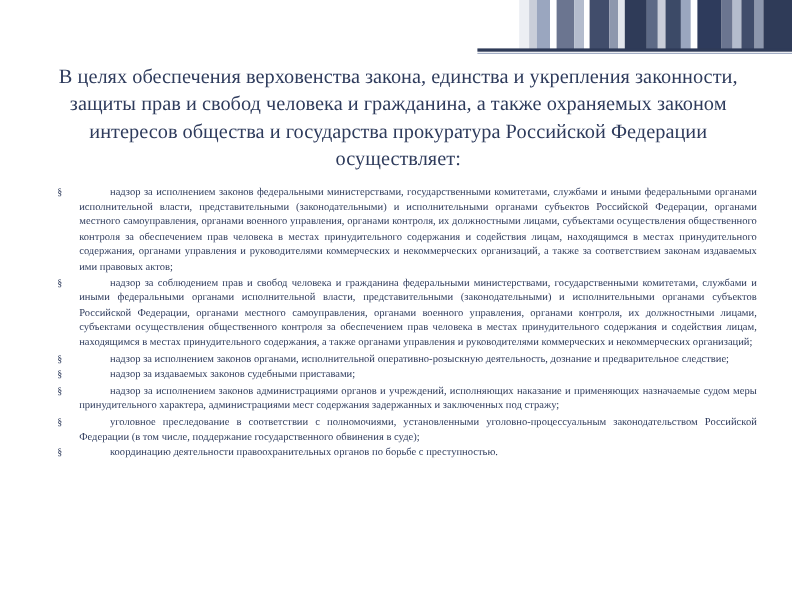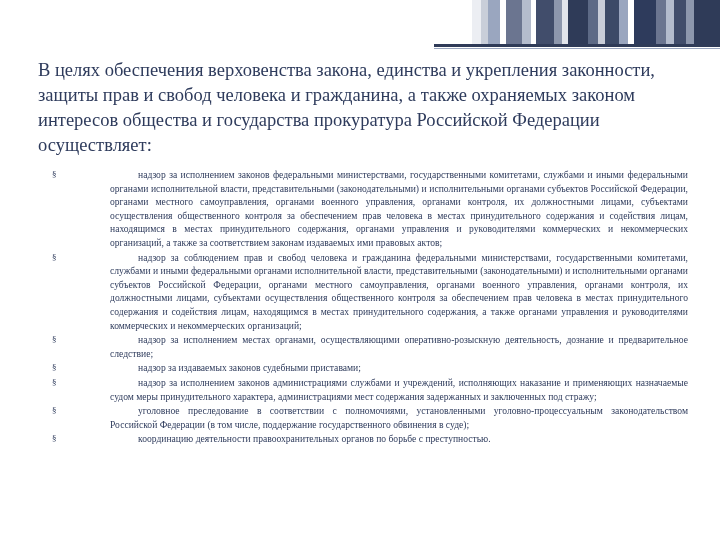--- a/index.html
+++ b/index.html
@@ -55,21 +55,21 @@
     top: 58px;
     left: 38px;
     width: 648px;
   }
   .title-block p {
     margin: 0;
     font-family: "Liberation Serif", serif;
     font-size: 18.5px;
     line-height: 25px;
     color: #2e3b5c;
-    text-align: left;
+    text-align: center;
   }
 
   .body-block {
     position: absolute;
     top: 168px;
     left: 38px;
     width: 650px;
   }
   ul.bullets {
     list-style: none;
@@ -90,21 +90,20 @@
     position: absolute;
     left: 14px;
     top: 0px;
     font-size: 9px;
     color: #2e3b5c;
     line-height: 13.6px;
   }
   .li-text {
     display: block;
     text-indent: 28px;
-    margin-left: 38px;
   }
 </style>
 </head>
 <body>
 
 <div class="slide">
 
   <div class="deco-band">
     <div class="stripe" style="width:9px;background:#eceef3;"></div>
     <div class="stripe" style="width:7px;background:#c9ced9;"></div>
@@ -141,29 +140,29 @@
       <li>
         <span class="bullet-mark">§</span>
         <span class="li-text">надзор за исполнением законов федеральными министерствами, государственными комитетами, службами и иными федеральными органами исполнительной власти, представительными (законодательными) и исполнительными органами субъектов Российской Федерации, органами местного самоуправления, органами военного управления, органами контроля, их должностными лицами, субъектами осуществления общественного контроля за обеспечением прав человека в местах принудительного содержания и содействия лицам, находящимся в местах принудительного содержания, органами управления и руководителями коммерческих и некоммерческих организаций, а также за соответствием законам издаваемых ими правовых актов;</span>
       </li>
       <li>
         <span class="bullet-mark">§</span>
         <span class="li-text">надзор за соблюдением прав и свобод человека и гражданина федеральными министерствами, государственными комитетами, службами и иными федеральными органами исполнительной власти, представительными (законодательными) и исполнительными органами субъектов Российской Федерации, органами местного самоуправления, органами военного управления, органами контроля, их должностными лицами, субъектами осуществления общественного контроля за обеспечением прав человека в местах принудительного содержания и содействия лицам, находящимся в местах принудительного содержания, а также органами управления и руководителями коммерческих и некоммерческих организаций;</span>
       </li>
       <li>
         <span class="bullet-mark">§</span>
-        <span class="li-text">надзор за исполнением местах органами, осуществляющими оперативно-розыскную деятельность, дознание и предварительное следствие;</span>
+        <span class="li-text">надзор за исполнением законов органами, исполнительной оперативно-розыскную деятельность, дознание и предварительное следствие;</span>
       </li>
       <li>
         <span class="bullet-mark">§</span>
         <span class="li-text">надзор за издаваемых законов судебными приставами;</span>
       </li>
       <li>
         <span class="bullet-mark">§</span>
-        <span class="li-text">надзор за исполнением законов администрациями службами и учреждений, исполняющих наказание и применяющих назначаемые судом меры принудительного характера, администрациями мест содержания задержанных и заключенных под стражу;</span>
+        <span class="li-text">надзор за исполнением законов администрациями органов и учреждений, исполняющих наказание и применяющих назначаемые судом меры принудительного характера, администрациями мест содержания задержанных и заключенных под стражу;</span>
       </li>
       <li>
         <span class="bullet-mark">§</span>
         <span class="li-text">уголовное преследование в соответствии с полномочиями, установленными уголовно-процессуальным законодательством Российской Федерации (в том числе, поддержание государственного обвинения в суде);</span>
       </li>
       <li>
         <span class="bullet-mark">§</span>
         <span class="li-text">координацию деятельности правоохранительных органов по борьбе с преступностью.</span>
       </li>
     </ul>

